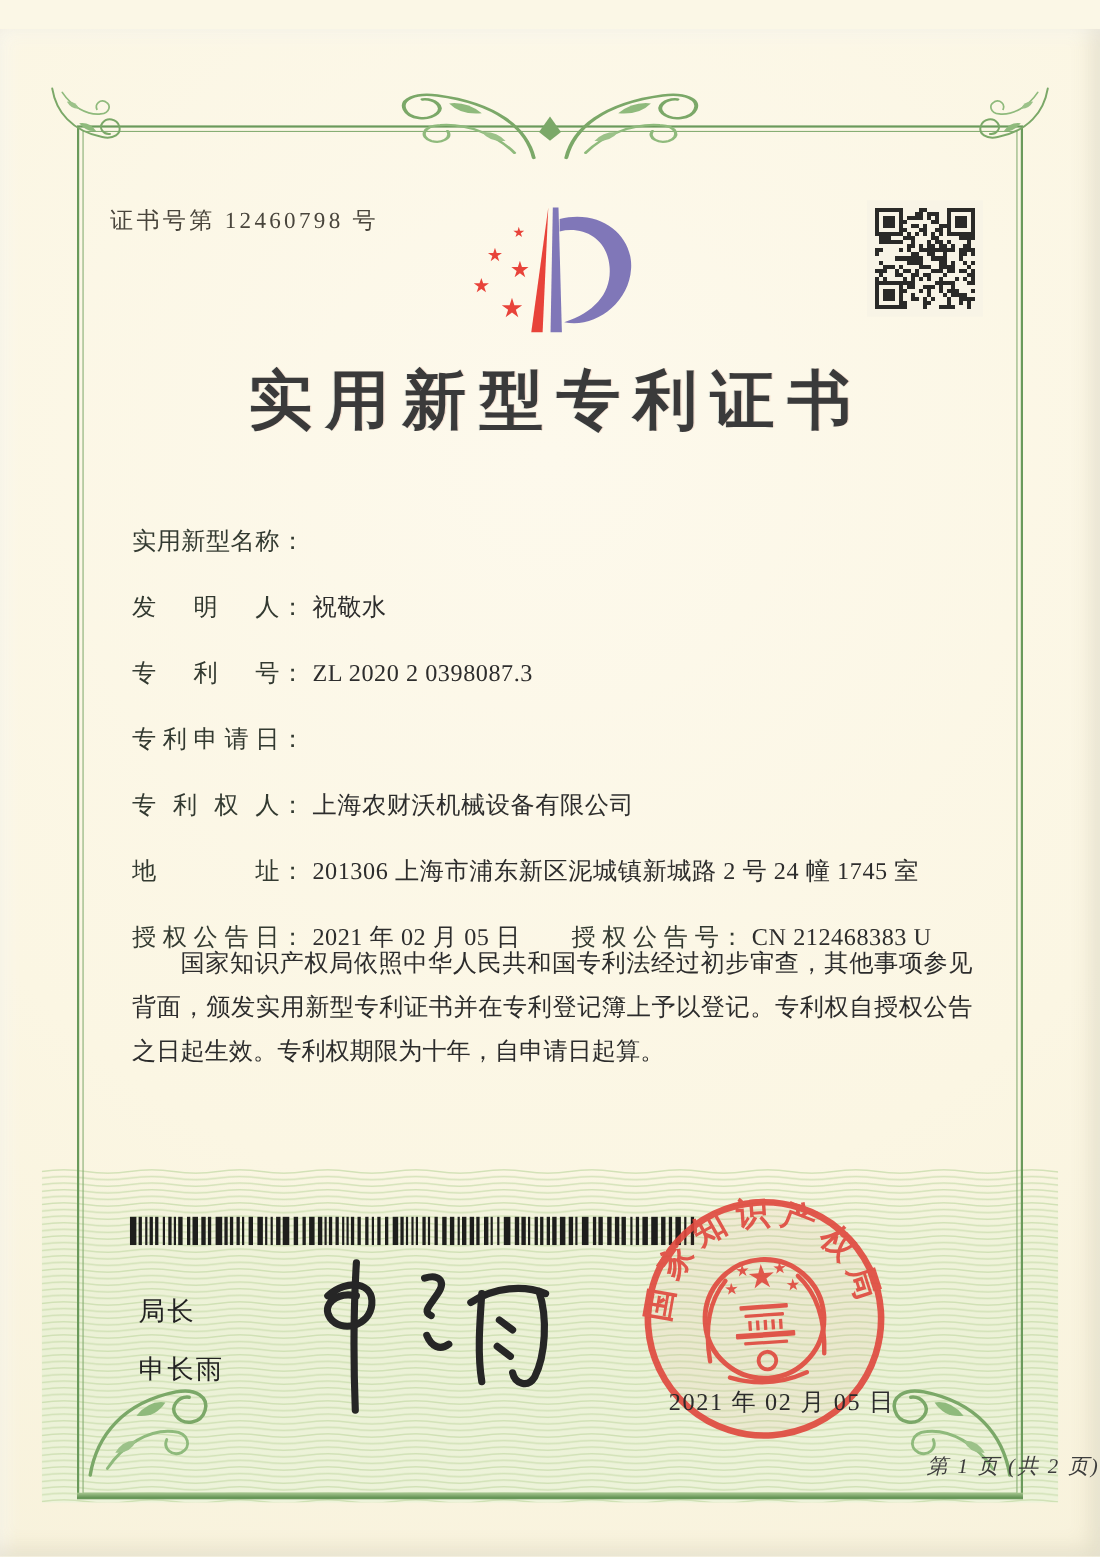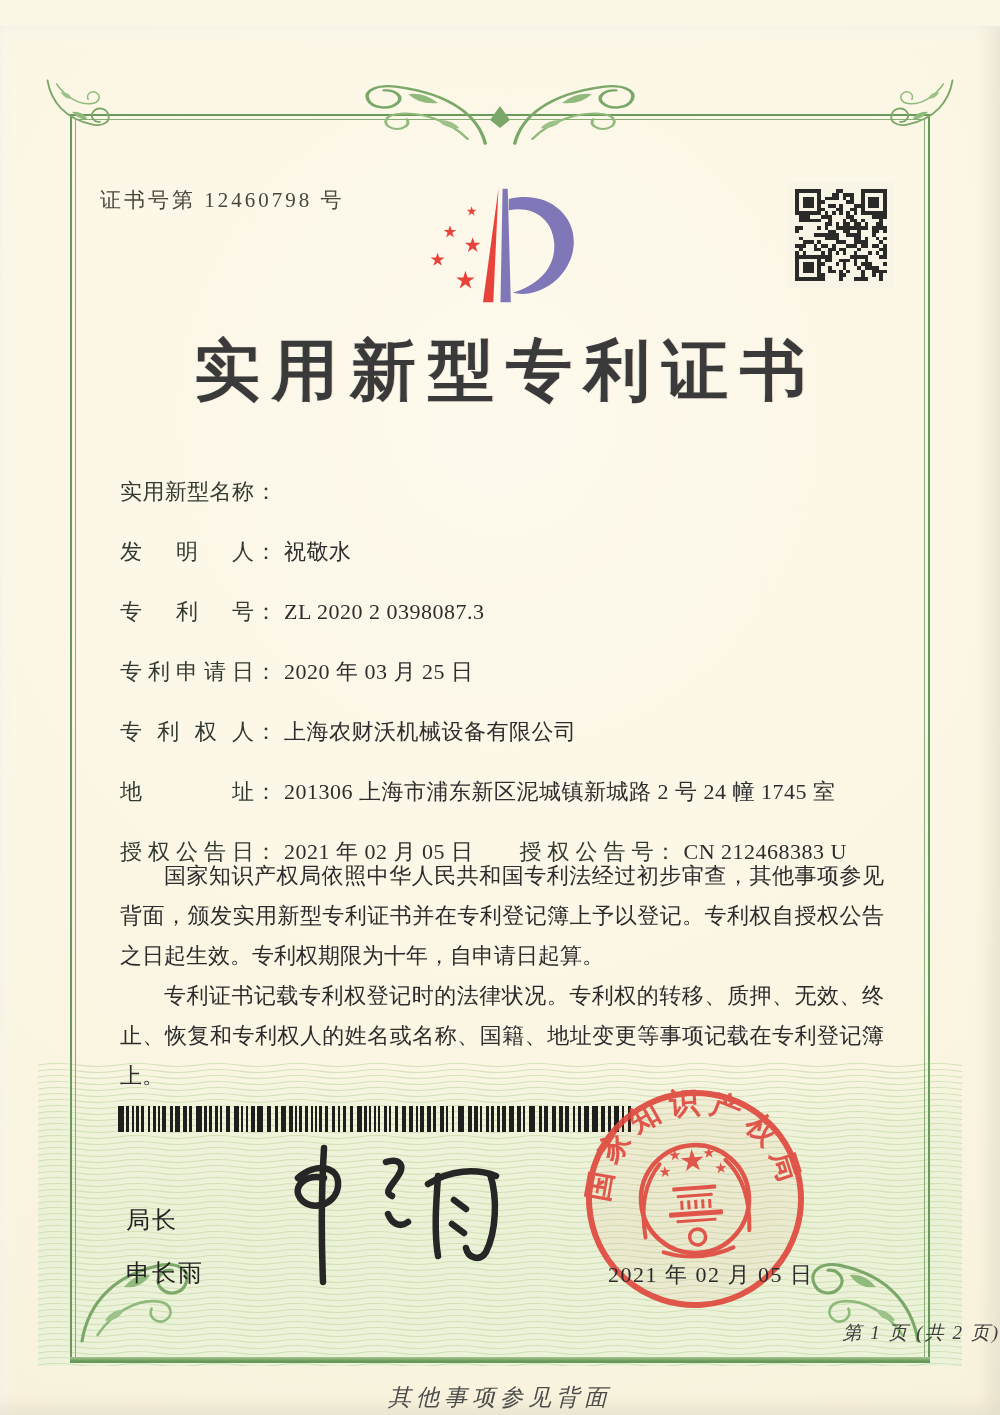--- a/index.html
+++ b/index.html
@@ -29,36 +29,36 @@
     background:linear-gradient(#a6c68f,#5e8f50);}
   .deco{position:absolute;z-index:3;}
   .cert-no{
     position:absolute;left:100px;top:160px;z-index:4;
     font-size:21px;letter-spacing:3px;color:#49453c;
   }
   .logo{position:absolute;left:418px;top:150px;z-index:4;}
   .qr{position:absolute;left:788px;top:156px;z-index:4;}
   .title{
     position:absolute;left:0;top:300px;width:100%;text-align:center;z-index:4;
-    font-size:66px;font-weight:700;letter-spacing:12px;text-indent:12px;color:#3a3a3a;
+    font-size:58px;font-weight:700;letter-spacing:12px;text-indent:12px;color:#3a3a3a;
     text-shadow:1px 0 0 rgba(190,70,50,.14), -1px 0 0 rgba(70,140,160,.14);
   }
   .fields{position:absolute;left:120px;top:436px;width:772px;z-index:4;}
   .frow{height:60px;font-size:22px;display:flex;align-items:center;white-space:nowrap;}
   .flabel{
     width:134px;display:inline-block;flex:0 0 auto;
     text-align:justify;text-align-last:justify;color:#333a31;
   }
   .fcolon{margin:0 7px 0 1px;color:#333a31;flex:0 0 auto;}
   .fvalue{color:#2d2d2d;letter-spacing:.5px;}
   .g2{margin-left:46px;}
   .paras{position:absolute;left:120px;top:830px;width:764px;z-index:4;}
   .paras p{margin:0;font-size:22px;line-height:40px;text-indent:44px;text-align:justify;color:#2c2c2c;}
   .barcode{position:absolute;left:118px;top:1080px;z-index:4;}
-  .signer{position:absolute;left:126px;top:1178px;z-index:4;font-size:24px;color:#222;}
+  .signer{position:absolute;left:126px;top:1150px;z-index:4;font-size:24px;color:#222;}
   .signer .role{margin-bottom:21px;letter-spacing:2px;}
   .signer .name{letter-spacing:2px;}
   .signature{position:absolute;left:268px;top:1114px;z-index:4;}
   .seal{position:absolute;left:580px;top:1058px;width:230px;height:230px;z-index:5;}
   .seal-date{
     position:absolute;left:608px;top:1234px;z-index:6;
     font-size:22px;letter-spacing:1.5px;color:#2b2b2b;
   }
   .page-num{
     position:absolute;left:0;top:1294px;width:100%;text-align:right;z-index:4;
@@ -477,21 +477,20 @@
         <span class="fvalue">祝敬水</span>
     </div>
     <div class="frow">
       <span class="flabel">专利号</span>
         <span class="fcolon">：</span>
         <span class="fvalue">ZL 2020 2 0398087.3</span>
     </div>
     <div class="frow">
       <span class="flabel">专利申请日</span>
         <span class="fcolon">：</span>
-        <span class="fvalue">2020 年 03 月 25 日</span>
     </div>
     <div class="frow">
       <span class="flabel">专利权人</span>
         <span class="fcolon">：</span>
         <span class="fvalue">上海农财沃机械设备有限公司</span>
     </div>
     <div class="frow">
       <span class="flabel">地址</span>
         <span class="fcolon">：</span>
         <span class="fvalue">201306 上海市浦东新区泥城镇新城路 2 号 24 幢 1745 室</span>
@@ -501,21 +500,20 @@
         <span class="fcolon">：</span>
         <span class="fvalue">2021 年 02 月 05 日</span>
       <span class="flabel g2">授权公告号</span>
         <span class="fcolon">：</span>
         <span class="fvalue">CN 212468383 U</span>
     </div>
   </div>
 
   <div class="paras">
     <p>国家知识产权局依照中华人民共和国专利法经过初步审查，其他事项参见背面，颁发实用新型专利证书并在专利登记簿上予以登记。专利权自授权公告之日起生效。专利权期限为十年，自申请日起算。</p>
-    <p>专利证书记载专利权登记时的法律状况。专利权的转移、质押、无效、终止、恢复和专利权人的姓名或名称、国籍、地址变更等事项记载在专利登记簿上。</p>
   </div>
 
   <svg class="barcode" width="522" height="26" viewBox="0 0 522 26">
     <g id="bars" fill="#1e1e1c">
         <rect x="0" y="0" width="6" height="26"></rect>
         <rect x="8" y="0" width="3" height="26"></rect>
         <rect x="14" y="0" width="2" height="26"></rect>
         <rect x="18" y="0" width="3" height="26"></rect>
         <rect x="23" y="0" width="3" height="26"></rect>
         <rect x="30" y="0" width="2" height="26"></rect>
@@ -651,15 +649,14 @@
           <circle cx="115" cy="153" r="8" stroke-width="3.5"></circle>
         </g>
       </g>
     </g>
   </svg>
 
   <div class="seal-date">2021 年 02 月 05 日</div>
 
   <div class="page-num">第 1 页 (共 2 页)</div>
 
-  <div class="back-note">其他事项参见背面</div>
 
 </div>
 
 </body></html>

